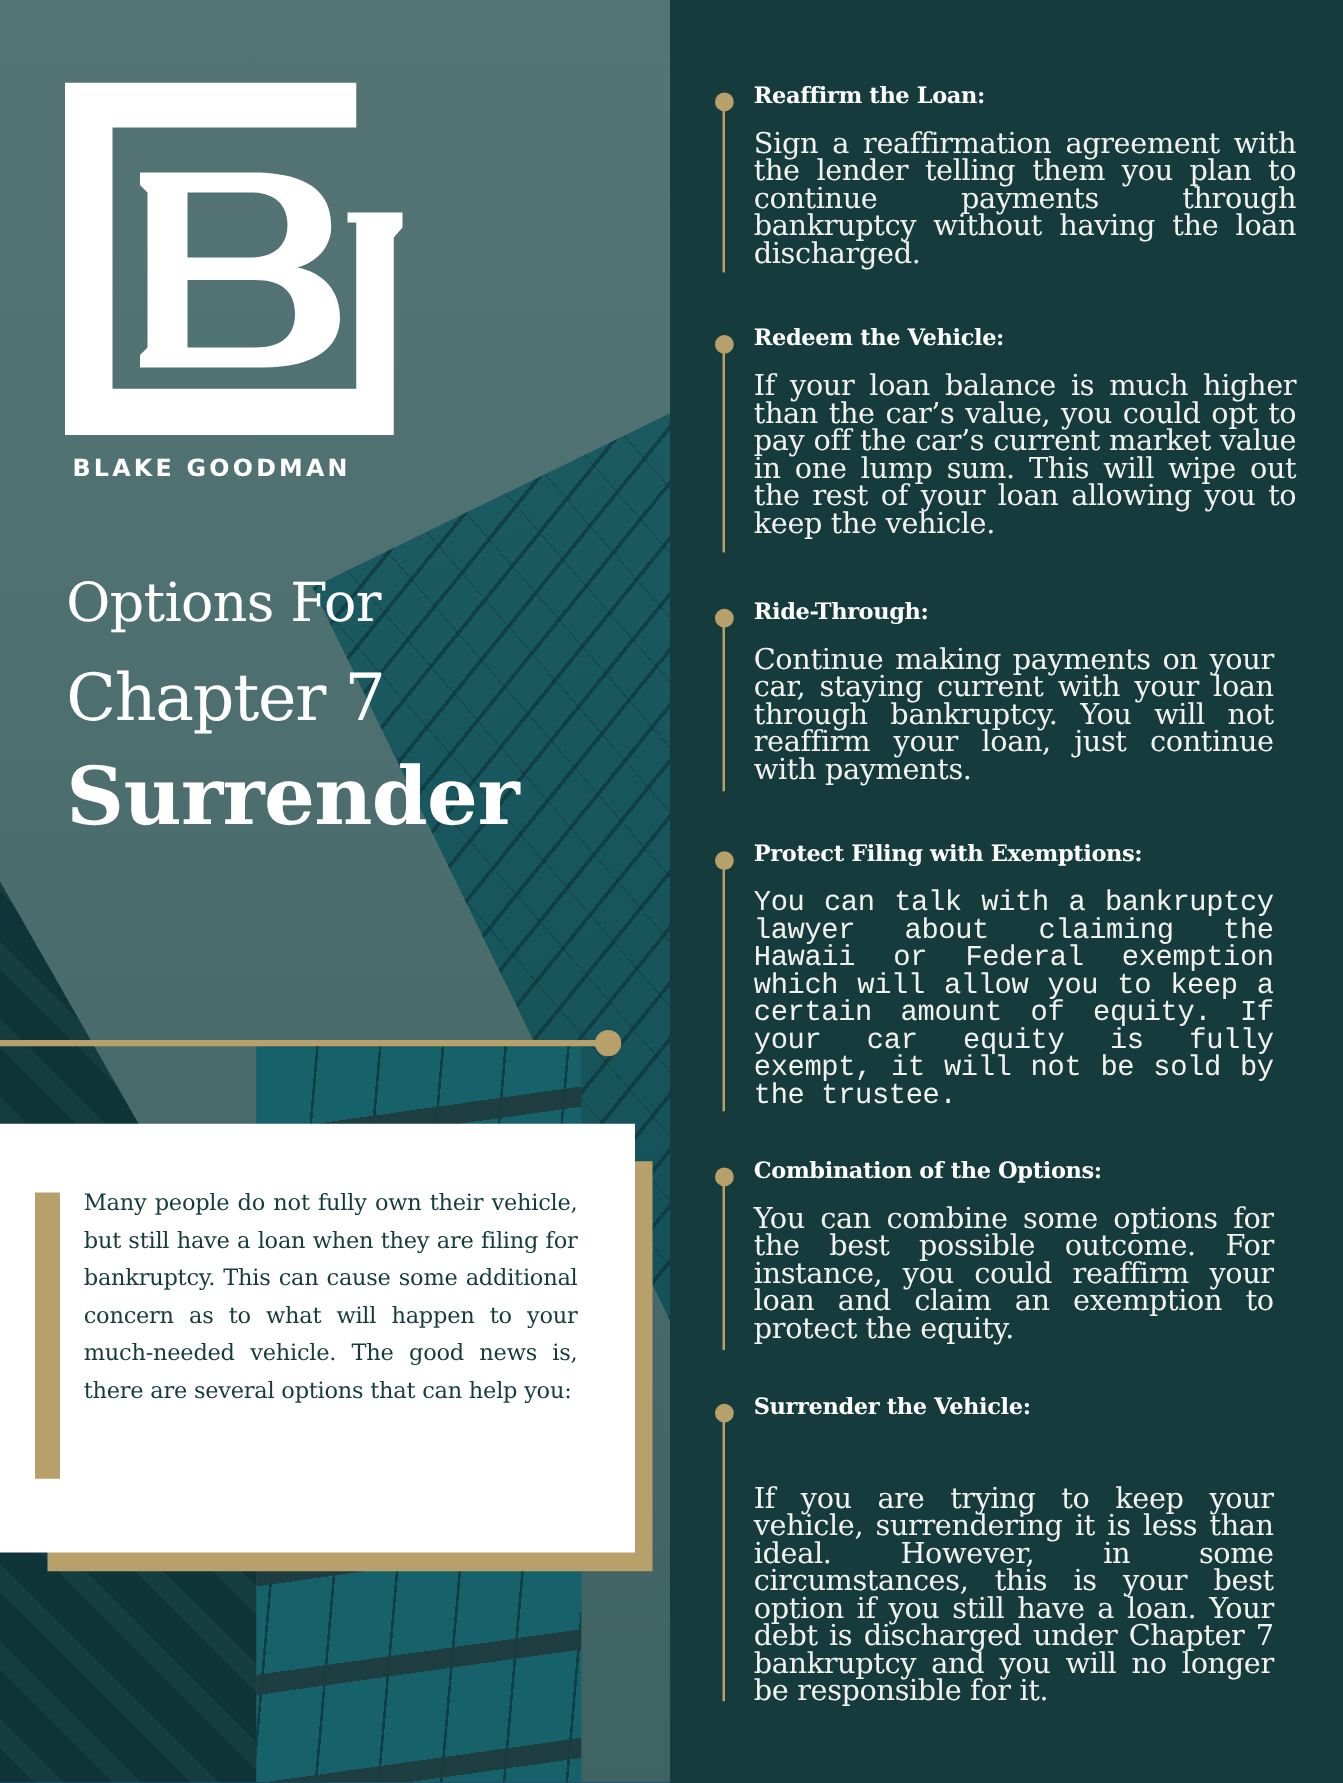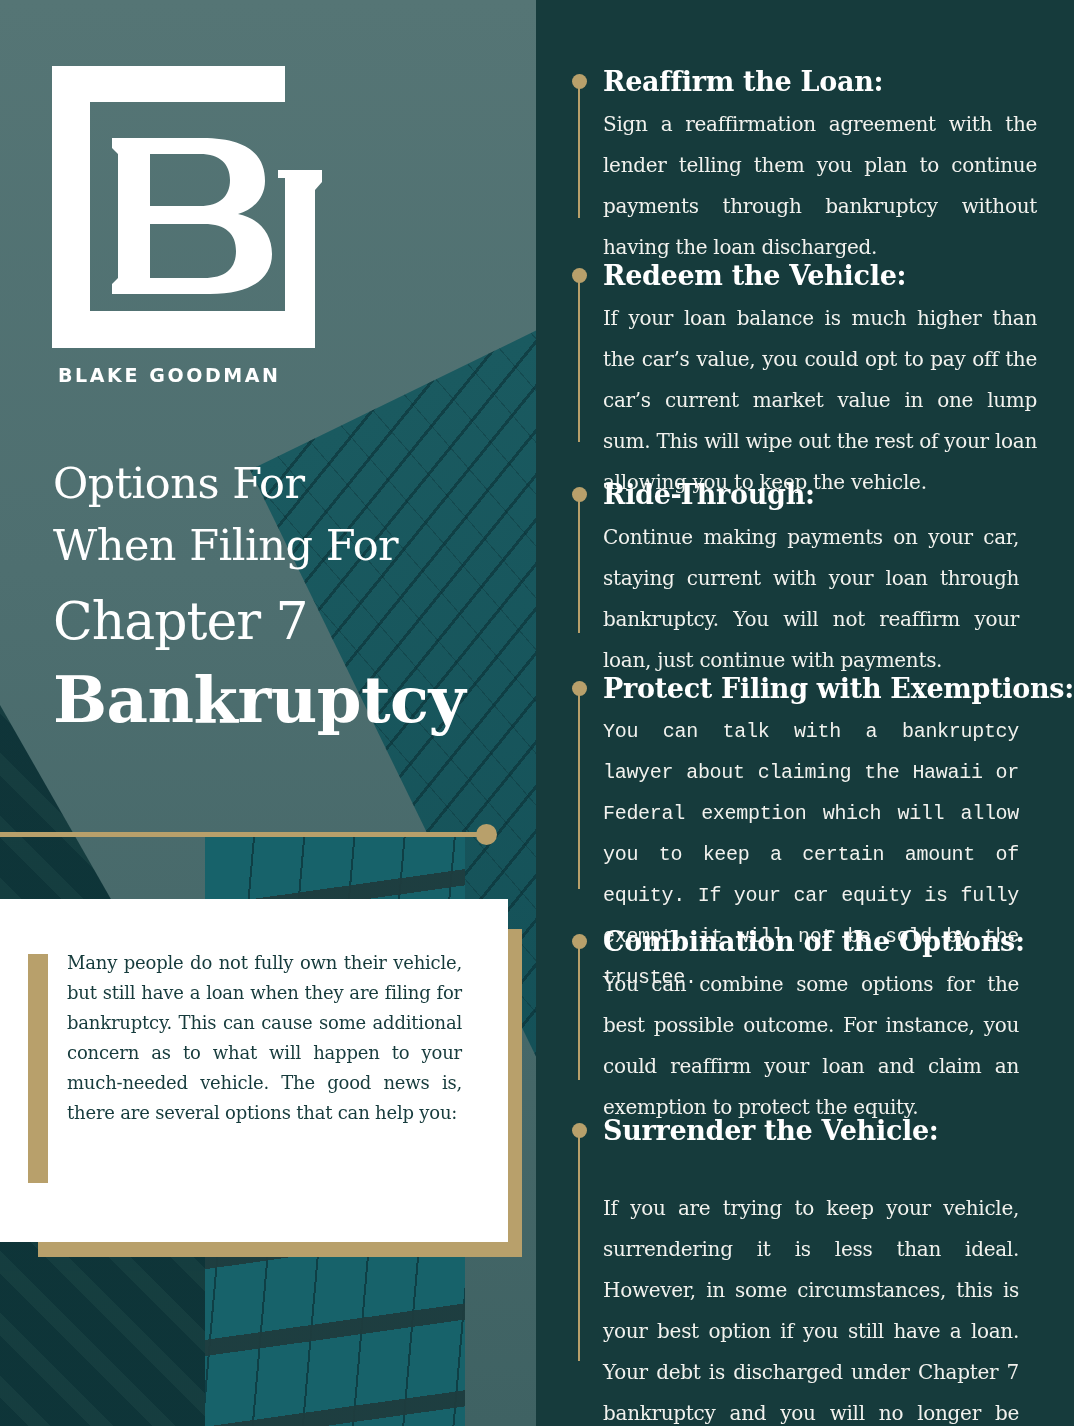--- a/index.html
+++ b/index.html
@@ -64,25 +64,25 @@
     letter-spacing: -0.2px;
   }
 
   
   .right { position: absolute; left: 536px; top: 0; width: 538px; height: 1426px; background: #163b3c; }
   .item { position: absolute; left: 36px; }
   .item .dot { position: absolute; left: 0; top: 8px; width: 15px; height: 15px; border-radius: 50%; background: #b8a06b; }
   .item .vline { position: absolute; left: 6px; top: 16px; width: 2px; background: #b8a06b; }
   .item h3 {
     position: absolute; left: 31px; top: 0; white-space: nowrap;
-    color: #ffffff; font-family: "DejaVu Serif", serif; font-weight: bold; font-size: 27px; letter-spacing: -0.3px;
+    color: #ffffff; font-family: "DejaVu Serif", serif; font-weight: bold; font-size: 18px; letter-spacing: -0.3px;
   }
   .item p {
     position: absolute; left: 31px; top: 38px;
-    color: #f2f2ee; font-size: 20px; line-height: 41px; text-align: justify; text-align-last: left; letter-spacing: -0.3px;
+    color: #f2f2ee; font-size: 23px; line-height: 22px; text-align: justify; text-align-last: left; letter-spacing: -0.3px;
   }
 </style>
 </head>
 <body>
 
 <div class="left">
   <div class="sky"></div>
   <div class="bldg-right2"></div>
   <div class="bldg-left"></div>
   <div class="bldg-mid"></div>
@@ -94,23 +94,22 @@
 
       <path d="M60 72 H150 C200 72 213 92 213 115 C213 133 200 144 186 148 C206 152 220 166 220 188 C220 212 200 228 158 228 H60 V218 L66 212 V88 L60 82 Z
                M98 88 V140 H148 C168 140 178 130 178 114 C178 98 168 88 148 88 Z
                M98 158 V212 H152 C174 212 184 202 184 185 C184 168 174 158 152 158 Z" fill="#ffffff" fill-rule="evenodd"></path>
     </svg>
   </div>
   <div class="brand">BLAKE GOODMAN</div>
 
   <div class="title">
     <div class="line">Options For</div>
-    <div class="line">When Filing For</div>
     <div class="line big">Chapter 7</div>
-    <div class="line big2">Bankruptcy</div>
+    <div class="line big2">Surrender</div>
   </div>
 
   <div class="hr"></div>
   <div class="hr-dot"></div>
 
   <div class="gold-box"></div>
   <div class="white-box"></div>
   <div class="quote-bar"></div>
   <p class="intro">Many people do not fully own their vehicle, but still have a loan when they are filing for bankruptcy. This can cause some additional concern as to what will happen to your much-needed vehicle. The good news is, there are several options that can help you:</p>
 </div>

